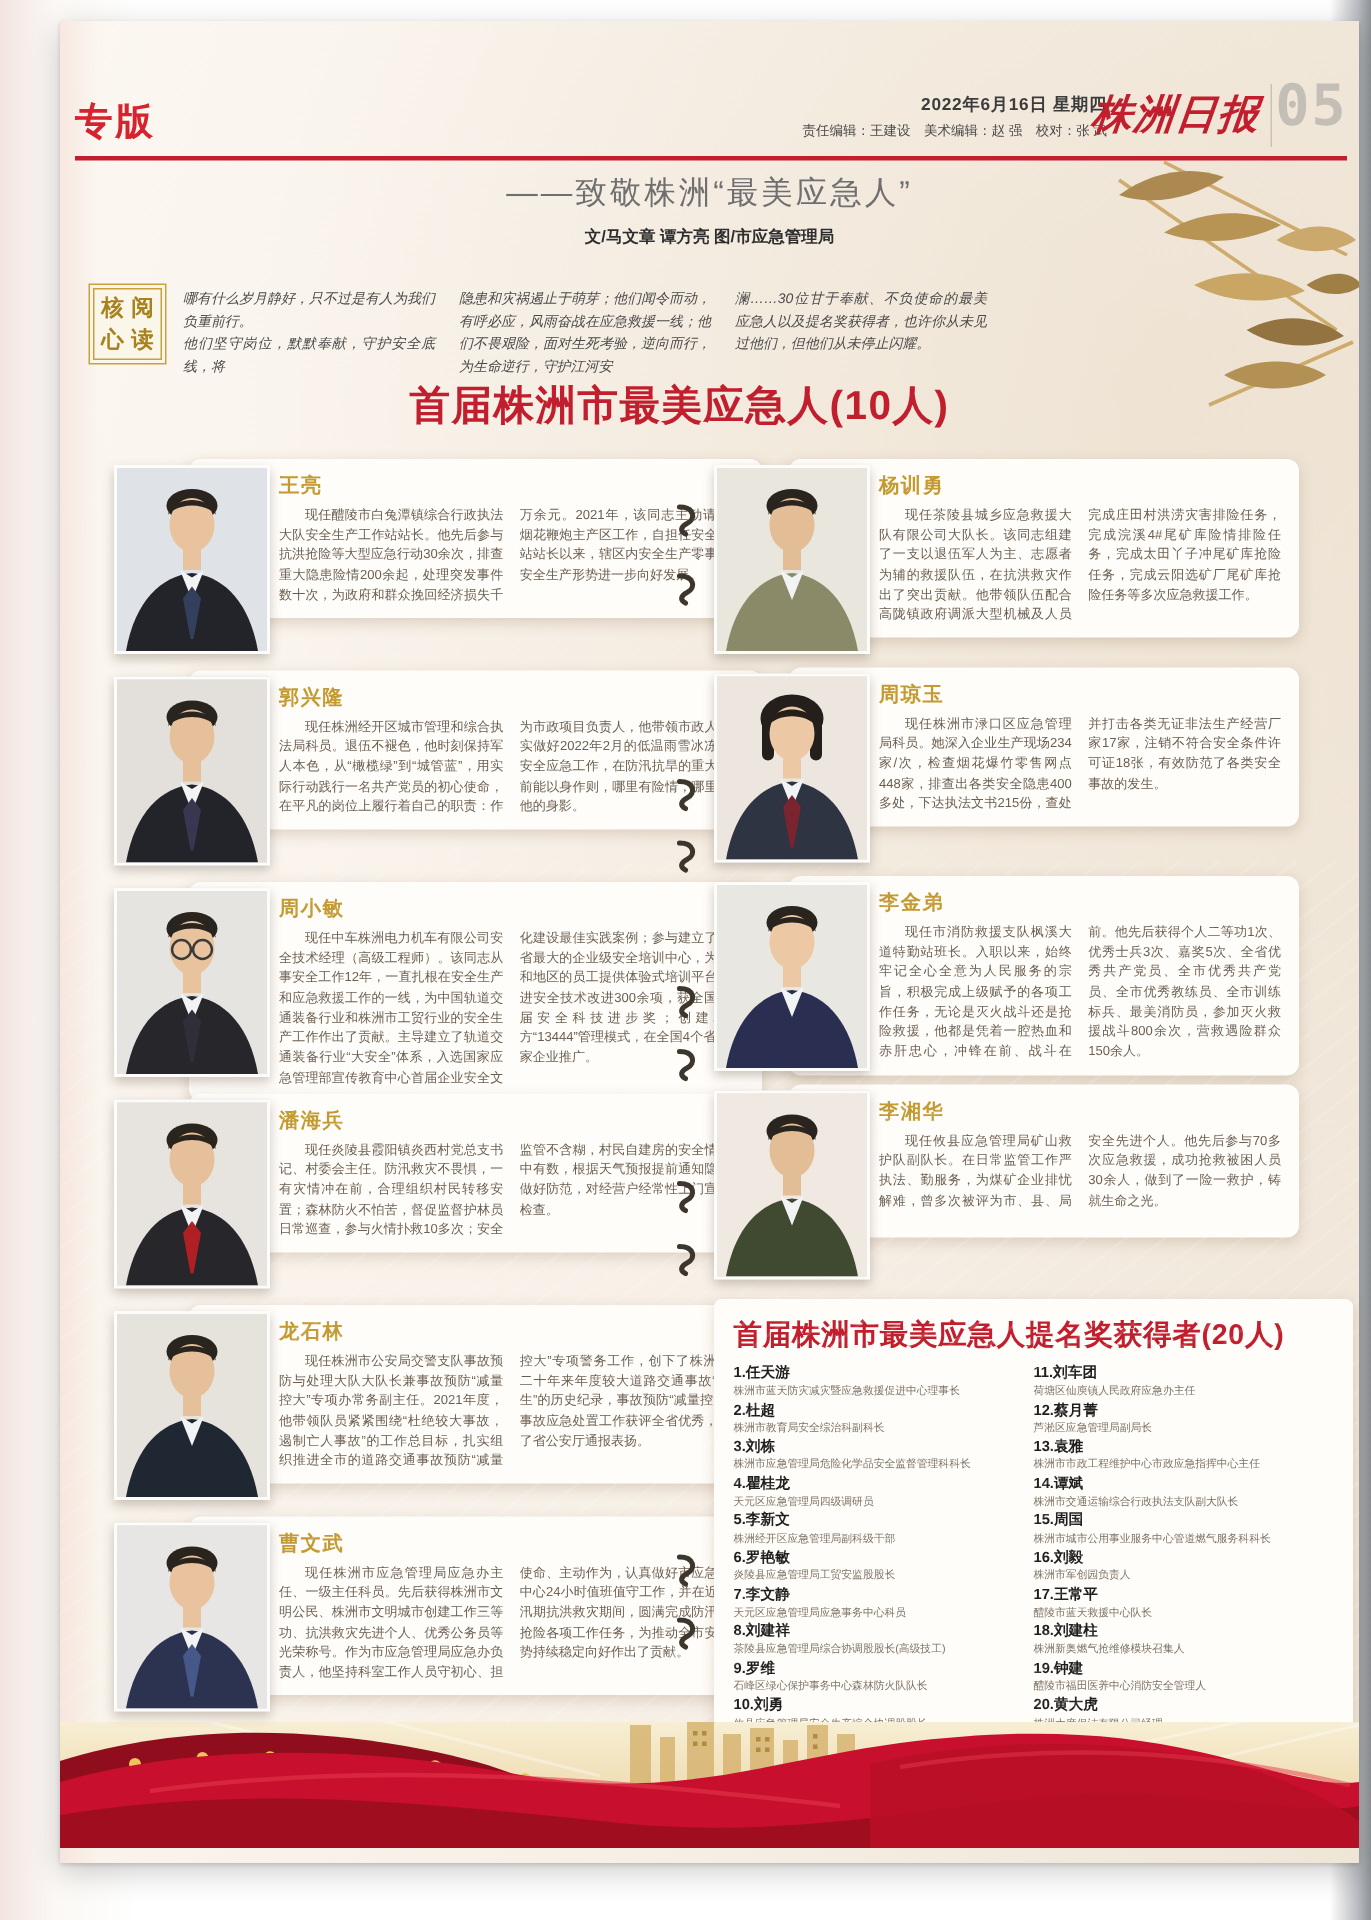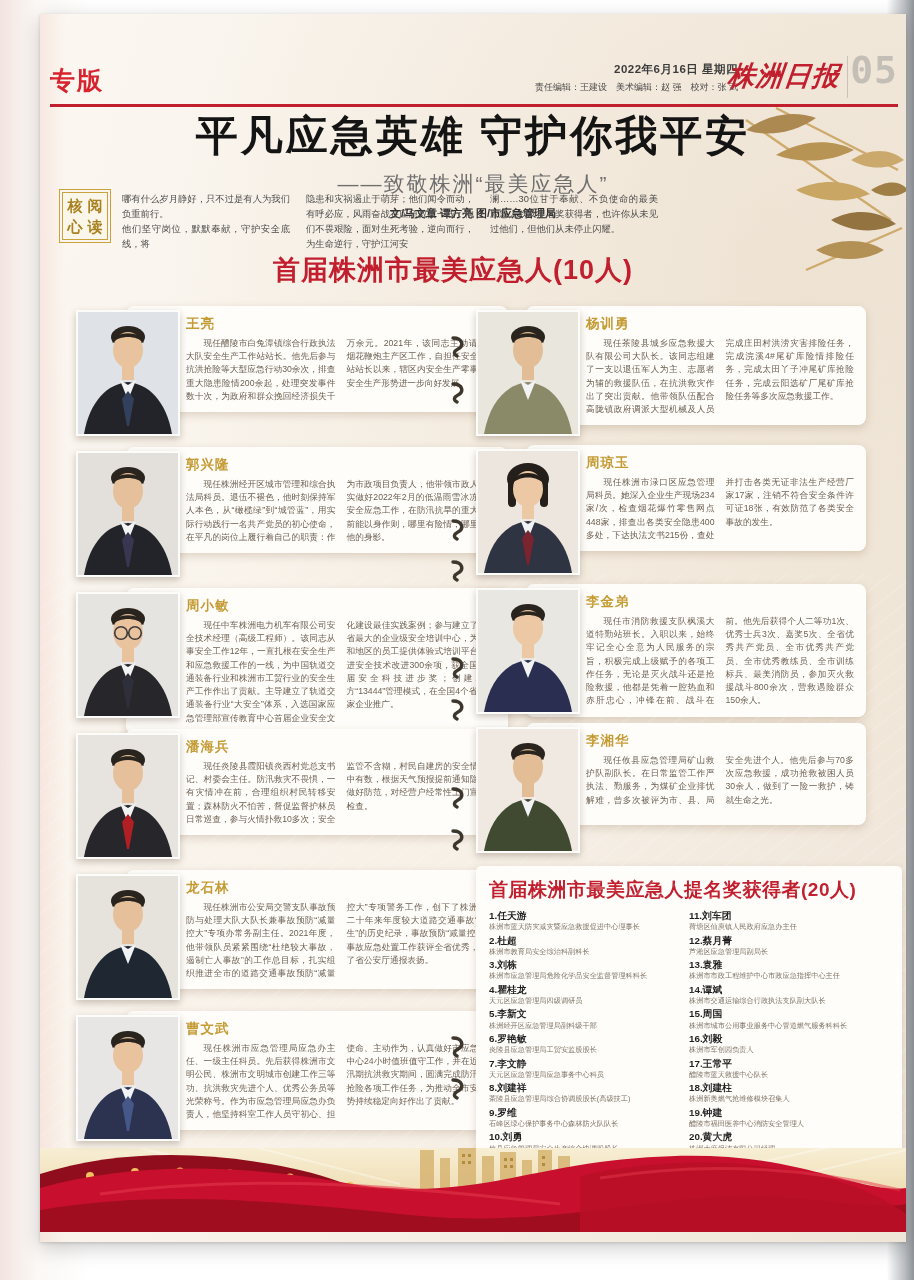--- a/index.html
+++ b/index.html
@@ -40,21 +40,21 @@
   .headline .byline{font-size:11px;font-weight:bold;color:#2e2e2e;margin-top:8px;}
   
   .bamboo{position:absolute;right:0;top:86px;width:280px;height:190px;pointer-events:none;opacity:.95;}
   
   .core{position:absolute;left:22px;top:178px;width:610px;display:flex;align-items:flex-start;}
   .core-label{
     width:46px;height:48px;flex:0 0 auto;background:#fbf6ea;border:1px solid #c9a23c;outline:1px solid #c9a23c;outline-offset:2px;
     display:grid;grid-template-columns:1fr 1fr;align-items:center;justify-items:center;
     color:#a9821f;font-weight:900;font-size:15px;line-height:1;padding:2px;box-sizing:border-box;
   }
-  .core-cols{display:flex;gap:16px;margin-left:14px;}
+  .core-cols{display:flex;gap:16px;margin-left:14px;font-style:italic;}
   .core-cols p{margin:0;width:168px;font-size:9.3px;line-height:1.6;color:#4a4a4a;text-align:justify;white-space:pre-line;}
   
   .section-title{position:absolute;left:0;right:40px;top:238px;text-align:center;color:#c21f2e;font-size:27px;font-weight:900;letter-spacing:1px;}
   
   .col-left{position:absolute;left:36px;top:292px;width:432px;}
   .col-right{position:absolute;left:436px;top:292px;width:390px;}
   .col-left .profile{height:141px;}
   .col-right .profile{height:139px;}
   .profile{position:relative;}
   .photo{
@@ -111,21 +111,20 @@
       <path d="M170 90 C196 78,224 80,244 94 C220 104,192 102,170 90 Z" fill="#c7a35f"></path>
       <path d="M120 30 C142 14,168 10,190 18 C170 32,142 38,120 30 Z" fill="#a8854a"></path>
       <path d="M205 120 C228 108,252 110,270 124 C250 134,224 132,205 120 Z" fill="#8f6f3a"></path>
       <path d="M225 60 C244 48,264 48,278 60 C262 70,242 70,225 60 Z" fill="#caa668"></path>
       <path d="M190 150 C212 138,238 138,258 150 C238 162,210 162,190 150 Z" fill="#b08c4d"></path>
       <path d="M245 90 C260 80,274 80,282 90 C272 98,256 98,245 90 Z" fill="#9c7a40"></path>
     </g>
   </svg>
 
   <div class="headline">
-    <div class="title">平凡应急英雄  守护你我平安</div>
     <div class="subtitle">——致敬株洲“最美应急人”</div>
     <div class="byline">文/马文章 谭方亮  图/市应急管理局</div>
   </div>
 
   <div class="core">
     <div class="core-label">
       <span>核</span>
       <span>阅</span>
       <span>心</span>
       <span>读</span>

